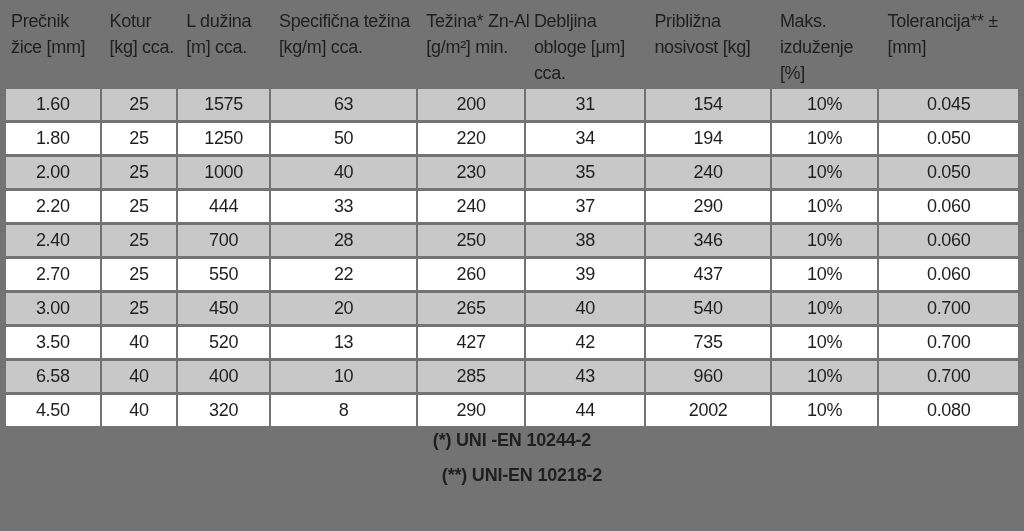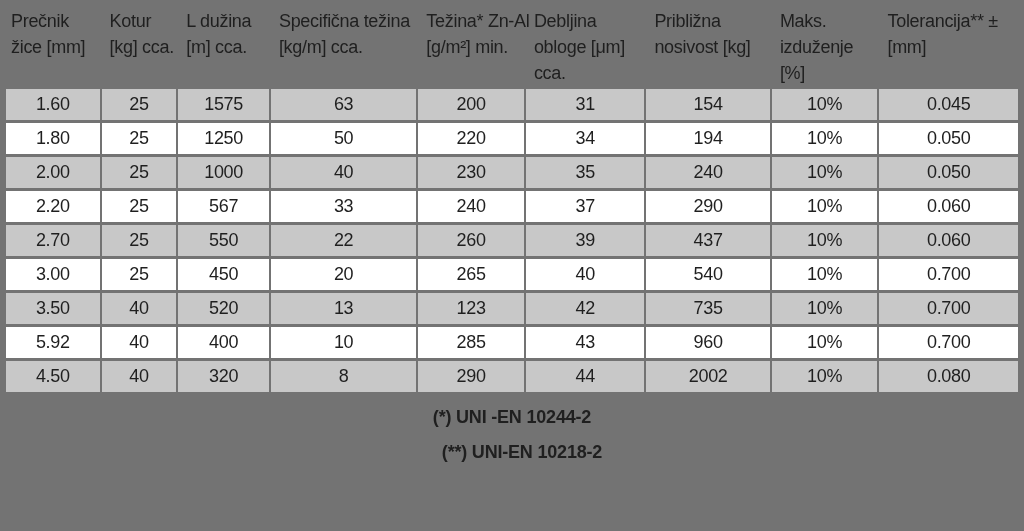--- a/index.html
+++ b/index.html
@@ -45,21 +45,21 @@
     white-space: nowrap;
   }
   tbody tr:nth-child(odd) td { background: #c8c8c8; }
   tbody tr:nth-child(even) td { background: #ffffff; }
   .footnotes {
     text-align: center;
     font-size: 18px;
     font-weight: 700;
     letter-spacing: -0.2px;
   }
-  .footnote-line-1 { margin-top: 11px; line-height: 22px; }
+  .footnote-line-1 { line-height: 22px; }
   .footnote-line-2 { margin-top: 13px; line-height: 22px; margin-left: 20px; }
 </style>
 </head>
 <body>
 
 <div class="page">
 
   <table class="spec-table">
     <colgroup>
       <col style="width: 9.4%">
@@ -126,25 +126,36 @@
           <td>40</td>
           <td>230</td>
           <td>35</td>
           <td>240</td>
           <td>10%</td>
           <td>0.050</td>
         </tr>
         <tr>
           <td>2.20</td>
           <td>25</td>
-          <td>567</td>
+          <td>444</td>
           <td>33</td>
           <td>240</td>
           <td>37</td>
           <td>290</td>
+          <td>10%</td>
+          <td>0.060</td>
+        </tr>
+        <tr>
+          <td>2.40</td>
+          <td>25</td>
+          <td>700</td>
+          <td>28</td>
+          <td>250</td>
+          <td>38</td>
+          <td>346</td>
           <td>10%</td>
           <td>0.060</td>
         </tr>
         <tr>
           <td>2.70</td>
           <td>25</td>
           <td>550</td>
           <td>22</td>
           <td>260</td>
           <td>39</td>
@@ -161,28 +172,28 @@
           <td>40</td>
           <td>540</td>
           <td>10%</td>
           <td>0.700</td>
         </tr>
         <tr>
           <td>3.50</td>
           <td>40</td>
           <td>520</td>
           <td>13</td>
-          <td>123</td>
+          <td>427</td>
           <td>42</td>
           <td>735</td>
           <td>10%</td>
           <td>0.700</td>
         </tr>
         <tr>
-          <td>5.92</td>
+          <td>6.58</td>
           <td>40</td>
           <td>400</td>
           <td>10</td>
           <td>285</td>
           <td>43</td>
           <td>960</td>
           <td>10%</td>
           <td>0.700</td>
         </tr>
         <tr>

